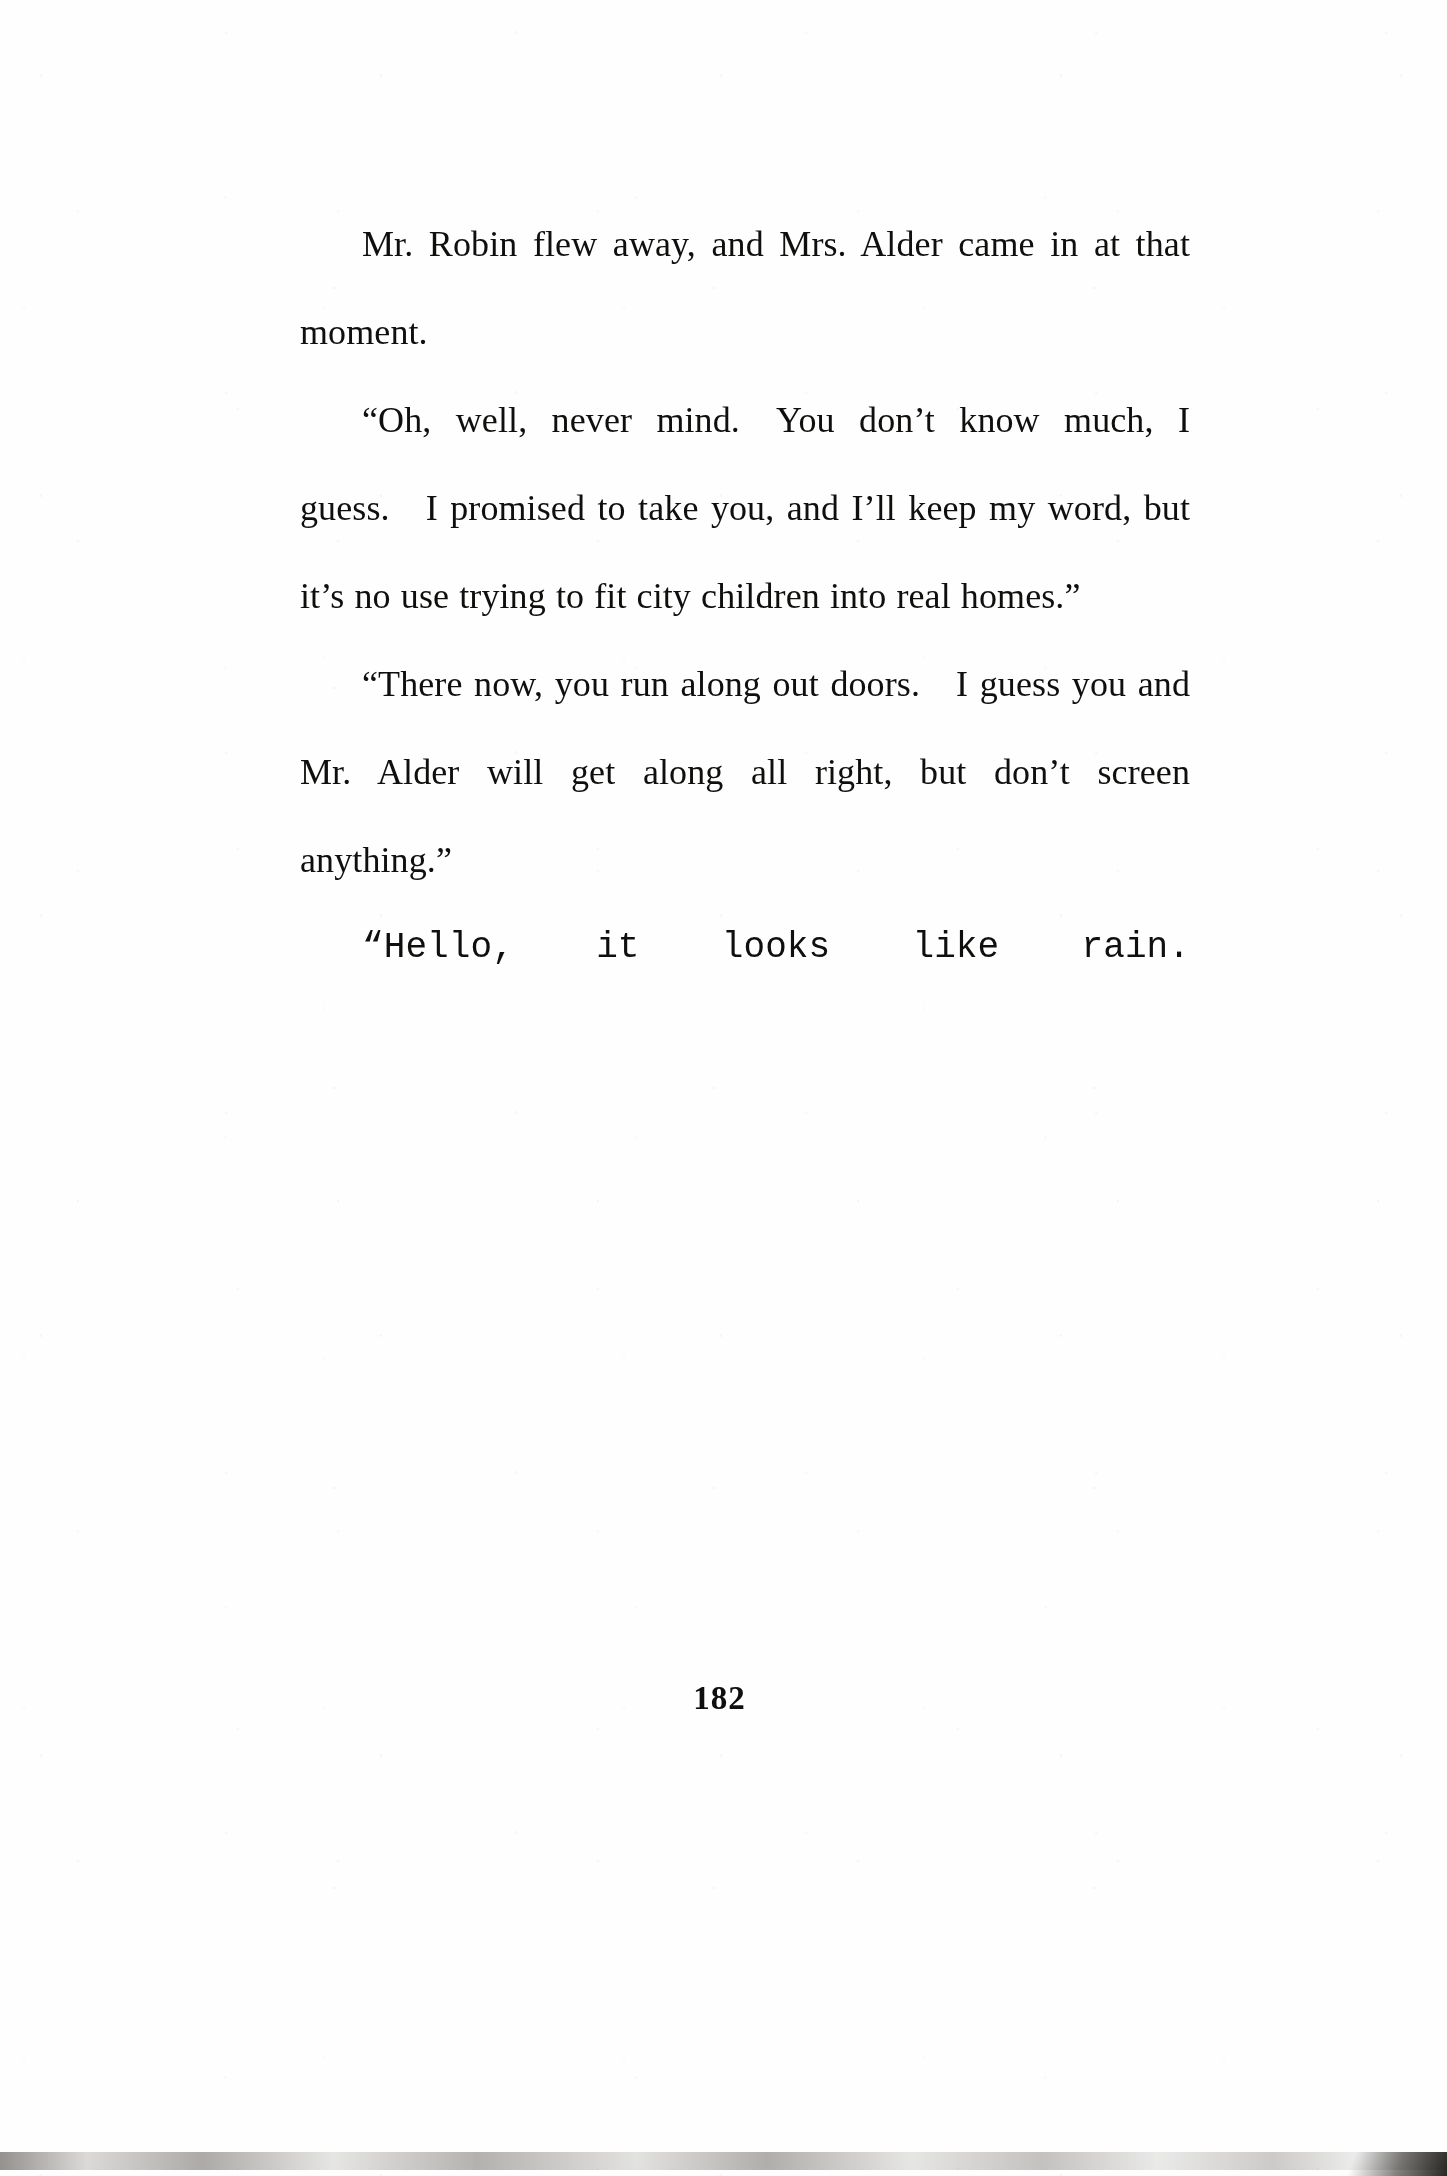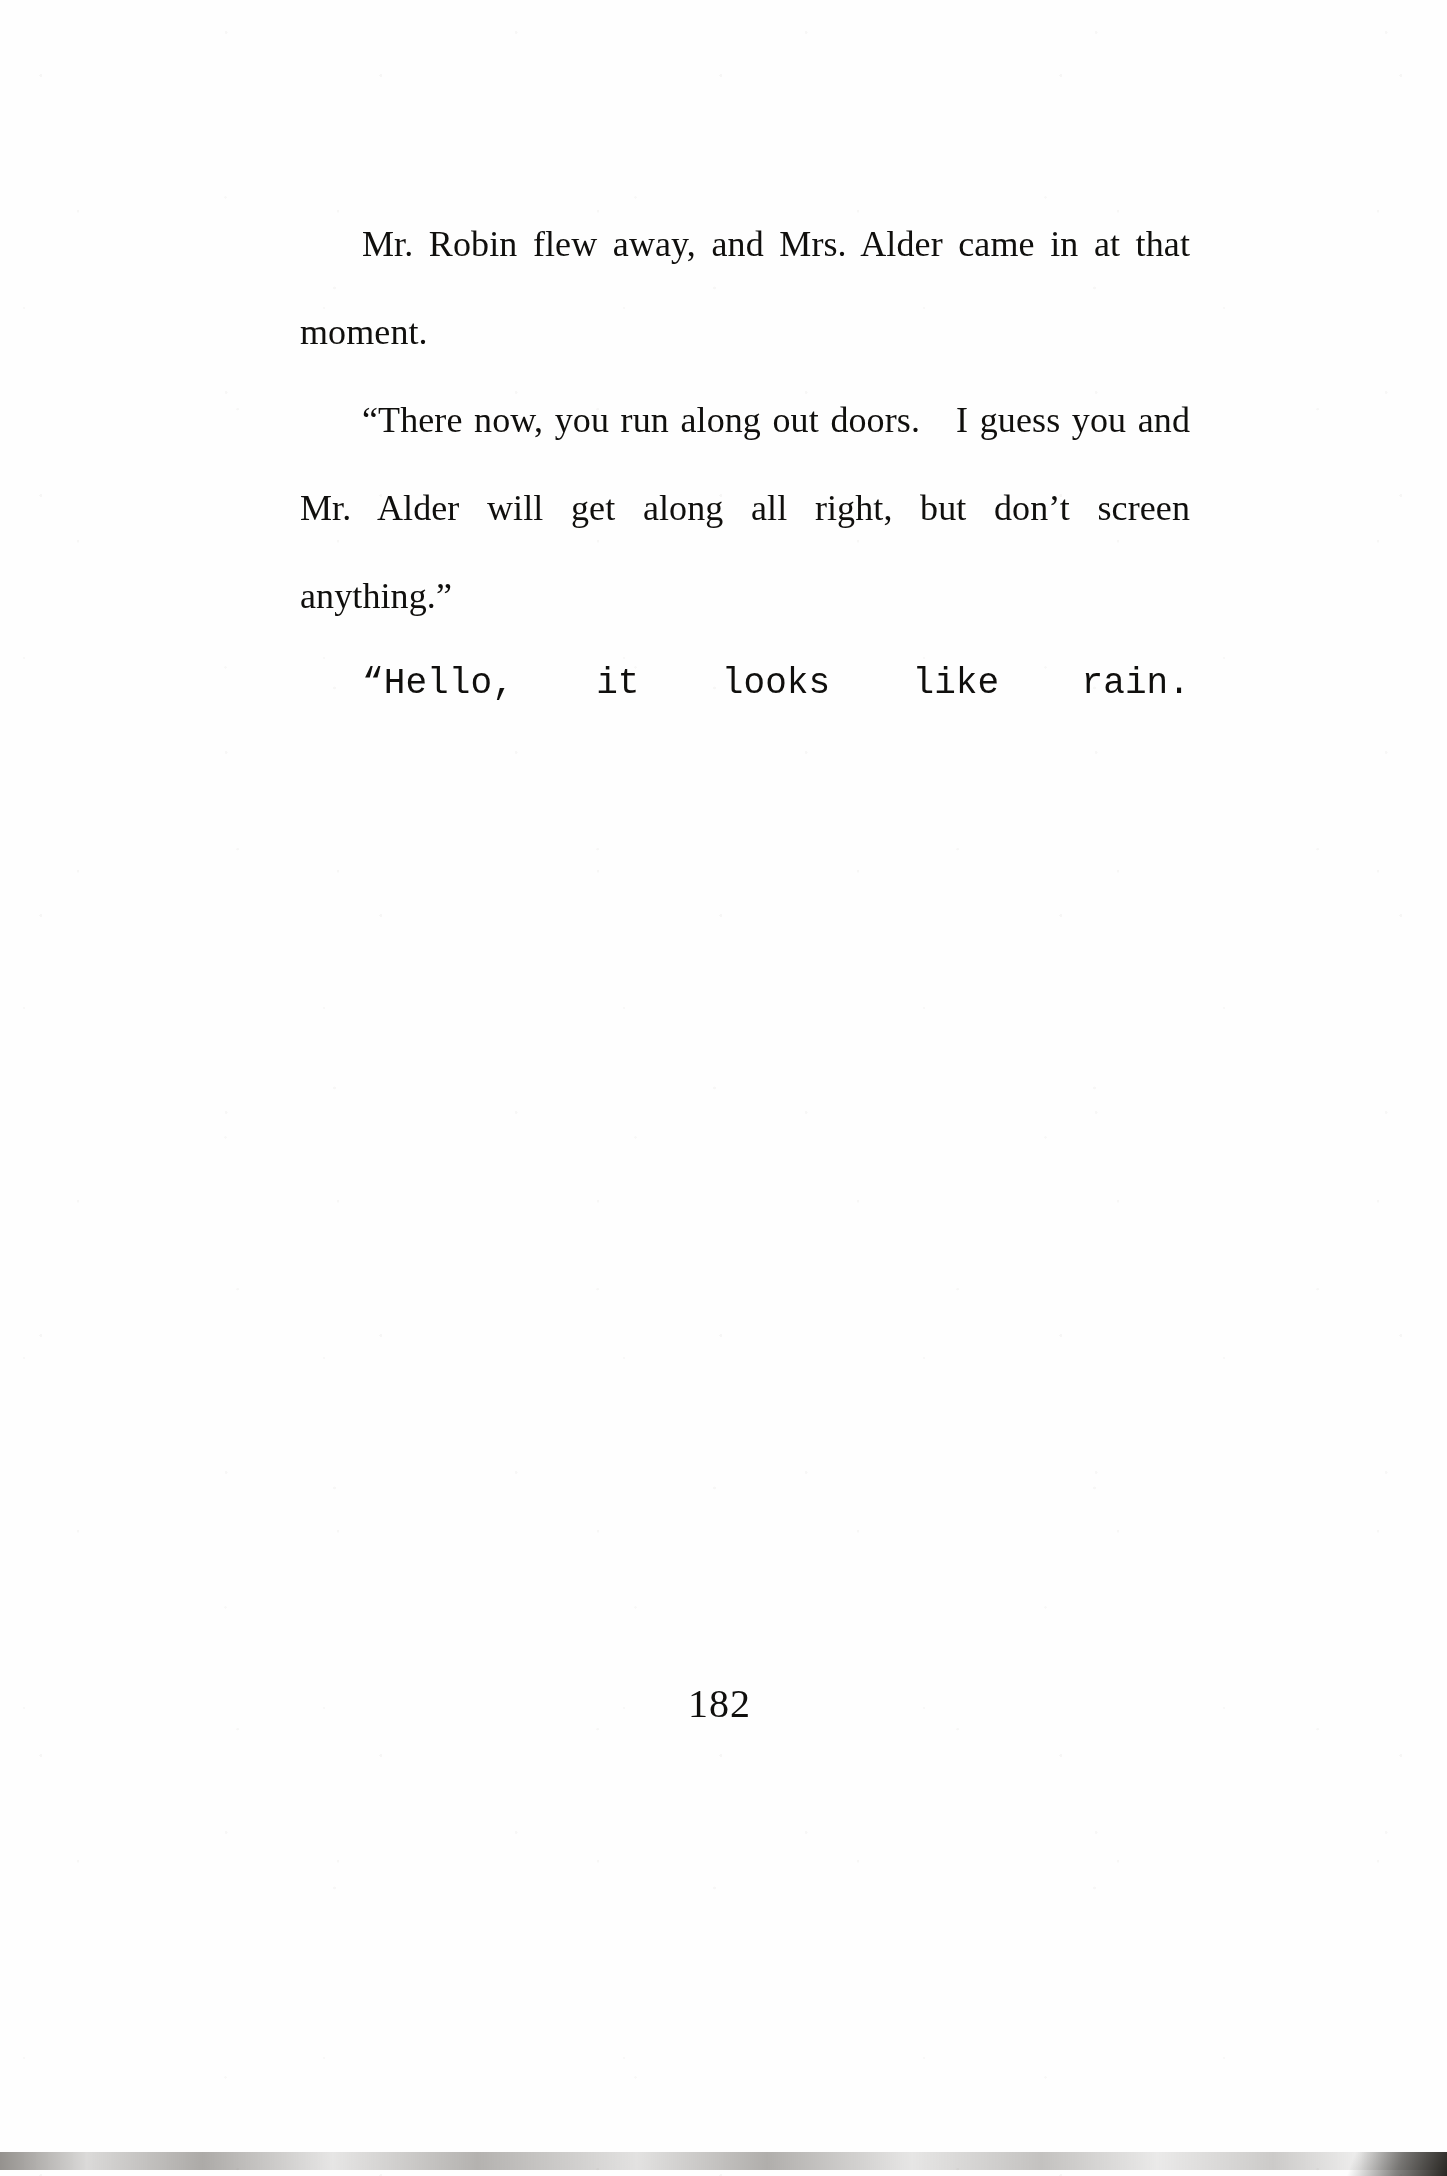--- a/index.html
+++ b/index.html
@@ -60,22 +60,22 @@
     display: inline-block;
     width: 100%;
   }
 
   .folio {
     position: absolute;
     left: 0;
     right: 8px;
     top: 1680px;
     text-align: center;
-    font-size: 40px;
-    font-weight: 400;
+    font-size: 33px;
+    font-weight: 700;
     letter-spacing: 1px;
     font-family: "Liberation Serif", serif;
   }
 
   
   .edge-smudge {
     position: absolute;
     left: 0;
     bottom: 6px;
     width: 1447px;
@@ -108,20 +108,21 @@
     pointer-events: none;
   }
 </style>
 </head>
 <body>
 
 <div class="page-surface"></div>
 
 <div class="text-block">
   <p class="para">Mr. Robin flew away, and Mrs. Alder came in at that moment.</p>
+  <p class="para">“Oh, well, never mind. You don’t know much, I guess. I promised to take you, and I’ll keep my word, but it’s no use trying to fit city children into real homes.”</p>
   <p class="para">“There now, you run along out doors. I guess you and Mr. Alder will get along all right, but don’t screen anything.”</p>
   <p class="para last">“Hello, it looks like rain.</p>
 </div>
 
 <div class="folio">182</div>
 
 <div class="edge-smudge"></div>
 <div class="edge-dark-corner"></div>
 
 </body></html>

